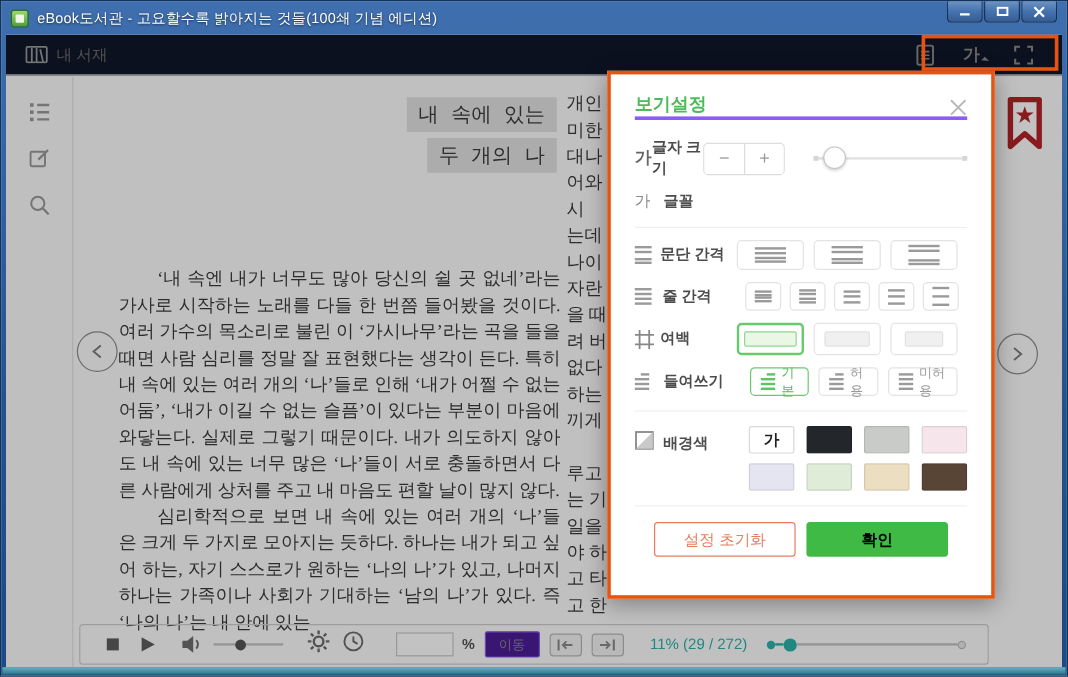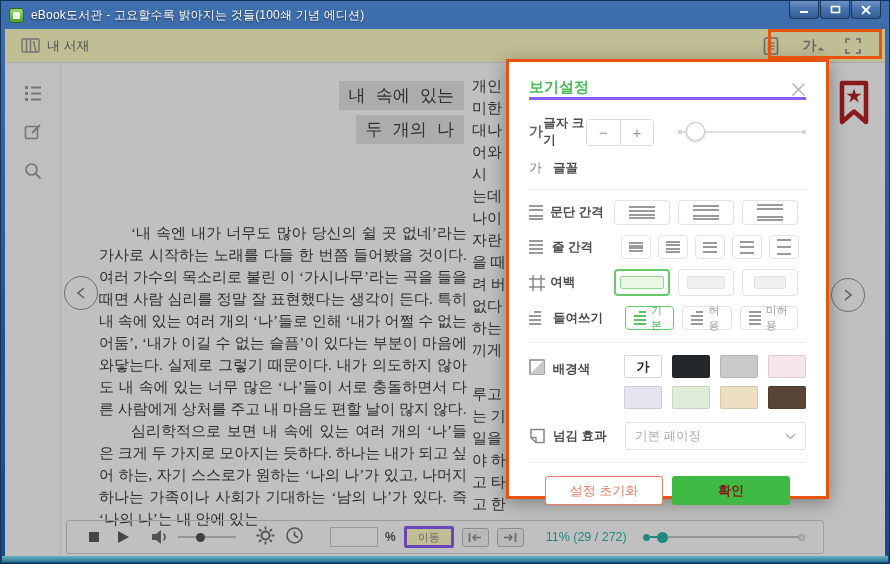--- a/index.html
+++ b/index.html
@@ -18,21 +18,21 @@
     background:linear-gradient(#9ed86e,#4d9f3c); border:1px solid #2d6b22; position:relative; }
   .appicon::after{ content:""; position:absolute; inset:3px; background:#eef7e4; border-radius:1px; }
   .wtitle { font-size:12px; text-shadow:0 1px 2px rgba(0,0,0,.6); letter-spacing:.2px; }
   .winbtns { position:absolute; right:8px; top:0; display:flex; }
   .winbtn { width:30px; height:18px; margin-left:1px; display:flex; align-items:center; justify-content:center;
     background:linear-gradient(rgba(255,255,255,.25),rgba(255,255,255,.05) 45%,rgba(0,0,0,.15));
     border:1px solid rgba(10,30,60,.75); border-top:none; border-radius:0 0 4px 4px; }
   .winbtn svg { display:block; }
   
   .content { position:absolute; left:4px; right:4px; top:28px; bottom:7px; background:#f7f7f7; overflow:hidden; }
-  .topbar { position:absolute; top:0; left:0; right:0; height:34px; background:#fef9c3; border-bottom:1px solid #e4e4e4;
+  .topbar { position:absolute; top:0; left:0; right:0; height:34px; background:#0f172a; border-bottom:1px solid #e4e4e4;
     display:flex; align-items:center; }
   .libbtn { display:flex; align-items:center; gap:7px; margin-left:16px; cursor:pointer; }
   .libbtn .lbl { font-size:13px; color:#6a6a6a; }
   .topicons { position:absolute; right:20px; top:0; height:34px; display:flex; align-items:center; gap:17px; }
   .topicon { width:24px; height:24px; display:flex; align-items:center; justify-content:center; color:#8a8a8a; }
   .fonticon { font-size:14px; font-weight:bold; color:#8a8a8a; position:relative; padding-right:5px;}
   .fonticon::after{ content:""; position:absolute; right:-1px; bottom:2px; border-left:4px solid transparent;
     border-top:5px solid #8a8a8a; transform:rotate(-45deg); }
   .sidebar { position:absolute; left:0; top:35px; bottom:0; width:56px; background:#fbfbfb; border-right:1px solid #e7e7e7;
     display:flex; flex-direction:column; align-items:center; padding-top:18px; gap:17px; }
@@ -54,21 +54,21 @@
   
   .bottombar { position:absolute; left:61px; right:61px; top:491px; height:34px; border:1px solid #cfcfcf;
     border-radius:3px; display:flex; align-items:center; padding-left:22px; }
   .stopbtn { width:10px; height:10px; background:#5d5d5d; margin-right:19px; cursor:pointer; }
   .playbtn { width:0; height:0; border-left:11px solid #5d5d5d; border-top:6px solid transparent;
     border-bottom:6px solid transparent; margin-right:22px; cursor:pointer; }
   .volslider { width:58px; height:2px; background:#c6c6c6; position:relative; margin:0 20px 0 8px; }
   .volslider .dot { position:absolute; top:-3px; left:18px; width:9px; height:9px; border-radius:50%; background:#555; }
   .pct-input { width:48px; height:20px; border:1px solid #c9c9c9; background:#fff; margin-left:26px; font-size:12px; padding:0 4px; }
   .pct-sym { font-size:12px; font-weight:bold; color:#555; margin-left:7px; }
-  .gobtn { margin-left:8px; height:22px; padding:0 11px; border:3px solid #8b5cf6; border-radius:2px; background:#fef9c3;
+  .gobtn { margin-left:8px; height:22px; padding:0 11px; border:1px solid #8b5cf6; border-radius:2px; background:#4c1d95;
     font-size:11px; color:#888; display:flex; align-items:center; cursor:pointer; }
   .jumpbtn { margin-left:8px; width:27px; height:19px; border:1px solid #b9b9b9; border-radius:3px; background:#f4f4f4;
     display:flex; align-items:center; justify-content:center; cursor:pointer; }
   .jumpbtn:first-of-type{ margin-left:28px; }
   .progtext { margin-left:22px; font-size:12.5px; color:var(--progress-teal); white-space:nowrap; }
   .pslider { flex:1; display:flex; align-items:center; margin:0 18px 0 16px; }
   .pslider .d1 { width:7px; height:7px; border-radius:50%; background:var(--progress-teal); }
   .pslider .dash { width:7px; height:2px; background:var(--progress-teal); }
   .pslider .knob { width:11px; height:11px; border-radius:50%; background:var(--progress-teal); }
   .pslider .track { flex:1; height:2px; background:#c4c4c4; }
@@ -122,21 +122,21 @@
   .pglyph i:nth-child(3){ margin-top:var(--pg); }
   .inglyph i { width:12px; height:1.5px; margin-top:2.5px; }
   .inglyph i:first-child{ width:7px; margin-left:5px; }
   .in-btn.sel .inglyph i { background:#5cc463; }
   .swatches { display:grid; grid-template-columns:repeat(4,38px); gap:8px 10px; }
   .swatch { width:38px; height:23px; border-radius:2px; border:1px solid rgba(0,0,0,.1);
     display:flex; align-items:center; justify-content:center; cursor:pointer; font-weight:bold; font-size:13px; color:#222; }
   .pfoot { display:flex; justify-content:center; gap:9px; margin-top:13px; }
   .resetbtn { width:118px; height:29px; border:1px solid var(--reset-orange); color:var(--reset-orange); background:#fff;
     border-radius:3px; font-size:13px; display:flex; align-items:center; justify-content:center; cursor:pointer; }
-  .okbtn { width:118px; height:29px; background:var(--accent-green); color:#7f1d1d; border-radius:3px; font-size:13px;
+  .okbtn { width:118px; height:29px; background:var(--accent-green); color:#000000; border-radius:3px; font-size:13px;
     font-weight:bold; display:flex; align-items:center; justify-content:center; cursor:pointer; }
 </style>
 </head>
 <body>
 
 <div class="win">
 
   <div class="titlebar">
     <span class="appicon"></span>
     <span class="wtitle">eBook도서관  -  고요할수록 밝아지는 것들(100쇄 기념 에디션)</span>
@@ -532,37 +532,20 @@
           <div class="swatch" style="background: rgb(201, 203, 201);"></div>
           <div class="swatch" style="background: rgb(246, 230, 235);"></div>
           <div class="swatch" style="background: rgb(229, 229, 242);"></div>
           <div class="swatch" style="background: rgb(222, 236, 216);"></div>
           <div class="swatch" style="background: rgb(236, 223, 193);"></div>
           <div class="swatch" style="background: rgb(89, 69, 53);"></div>
         </div>
       </div>
     </div>
 
-    <div class="prow" style="margin-top:13px;">
-      <span class="picon">
-        <svg width="17" height="16">
-          <path d="M2,1.5 H15 V14.5 H7 L2,9.5 Z" fill="none" stroke="#888" stroke-width="1.5"></path>
-          <path d="M2,9.5 H7 V14.5" fill="none" stroke="#888" stroke-width="1.3"></path>
-        </svg>
-      </span>
-      <span class="plabel">넘김 효과</span>
-      <div class="pctrl">
-        <div class="dropdown">
-          <span>기본 페이징</span>
-          <svg width="11" height="7">
-              <path d="M1,1 L5.5,5.5 L10,1" fill="none" stroke="#b5b5b5" stroke-width="1.5"></path>
-            </svg>
-        </div>
-      </div>
-    </div>
 
     <div class="pdivider"></div>
 
     <div class="pfoot">
       <div class="resetbtn">설정 초기화</div>
       <div class="okbtn">확인</div>
     </div>
   </div>
 </div>
 

